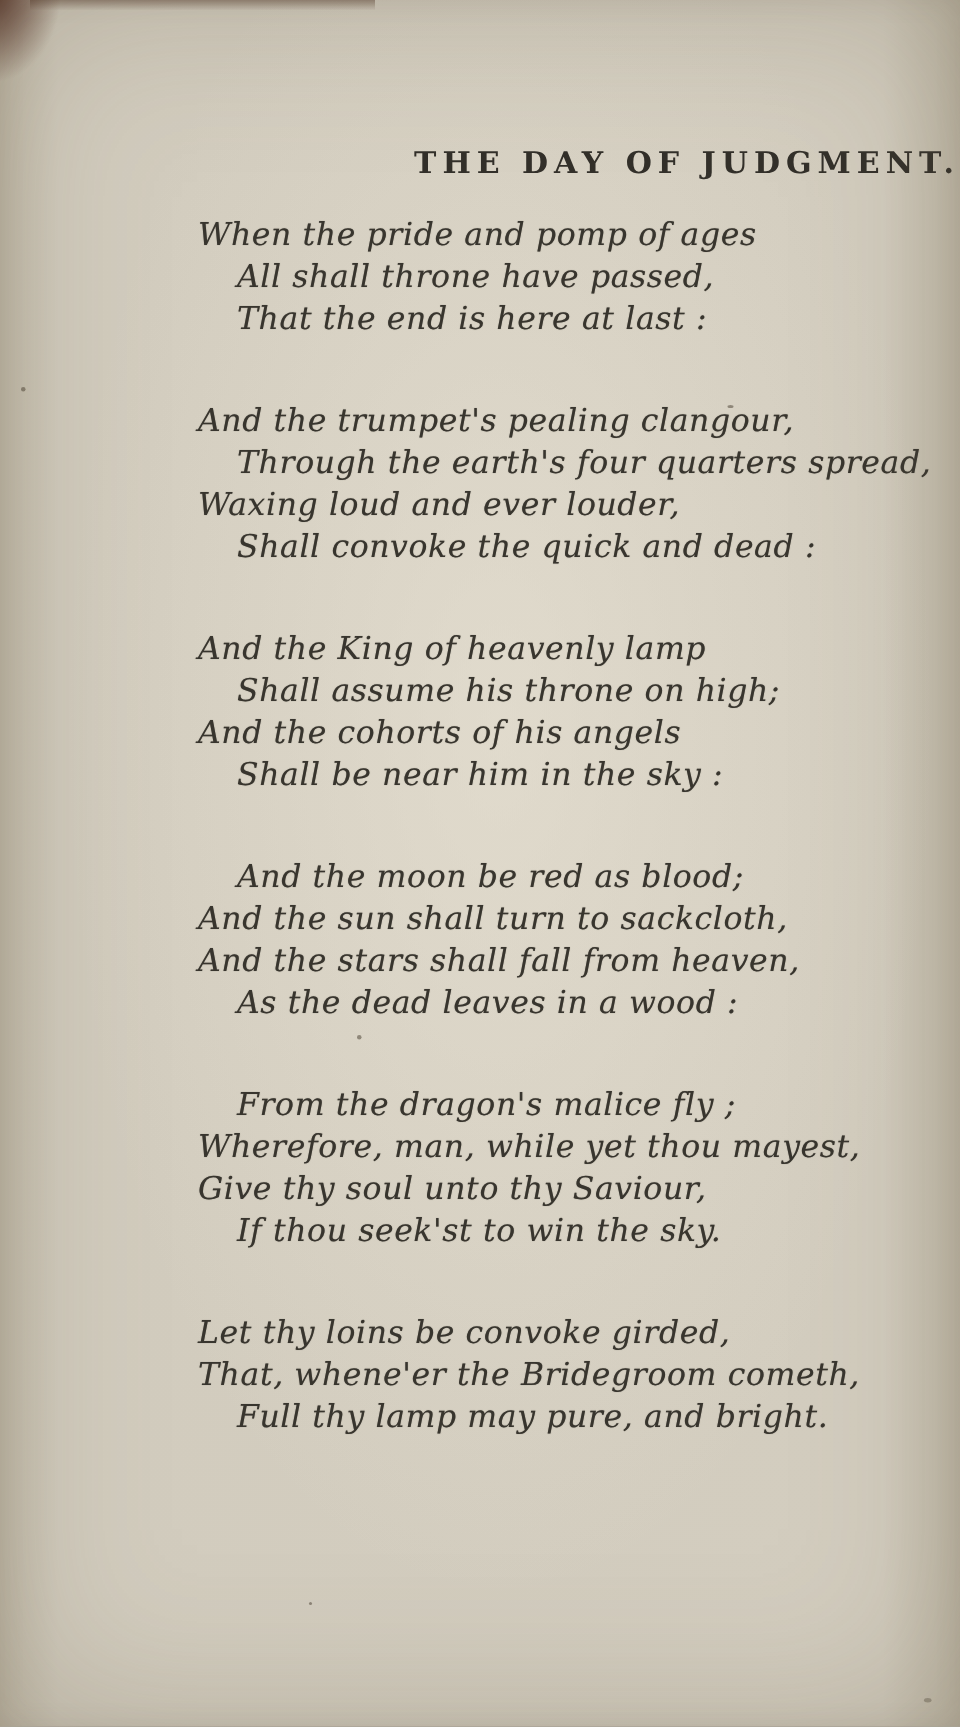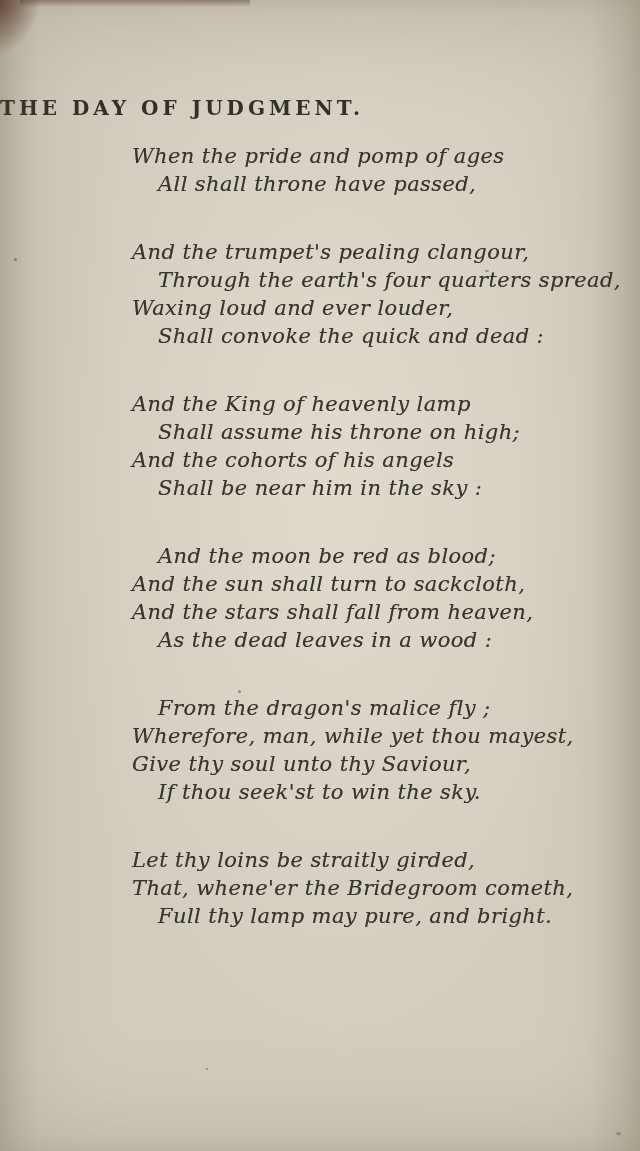--- a/index.html
+++ b/index.html
@@ -57,21 +57,21 @@
   .speck.s2 { left: 485px; top: 270px; width:4px; height:2px; }
   .speck.s3 { left: 238px; top: 690px; }
   .speck.s4 { left: 206px; top: 1068px; width:2px; height:2px; }
   .speck.s5 { left: 616px; top: 1132px; width:5px; height:3px; background: rgba(70,60,45,0.35); }
 
   .title {
     position: absolute;
     top: 96px;
     left: 0;
     width: 100%;
-    text-align: left;
+    text-align: right;
     font-size: 20px;
     font-weight: bold;
     letter-spacing: 4px;
     color: #33302a;
   }
 
   .poem {
     position: absolute;
     top: 142px;
     left: 132px;
@@ -105,20 +105,21 @@
   <div class="speck s4"></div>
   <div class="speck s5"></div>
 
   <div class="title">THE DAY OF JUDGMENT.</div>
 
   <div class="poem">
 
     <div class="stanza">
       <div class="line">When the pride and pomp of ages</div>
       <div class="line indent">All shall throne have passed,</div>
+      <div class="line indent">That the end is here at last :</div>
     </div>
 
     <div class="stanza">
       <div class="line">And the trumpet's pealing clangour,</div>
       <div class="line indent">Through the earth's four quarters spread,</div>
       <div class="line">Waxing loud and ever louder,</div>
       <div class="line indent">Shall convoke the quick and dead :</div>
     </div>
 
     <div class="stanza">
@@ -136,19 +137,19 @@
     </div>
 
     <div class="stanza">
       <div class="line indent">From the dragon's malice fly ;</div>
       <div class="line">Wherefore, man, while yet thou mayest,</div>
       <div class="line">Give thy soul unto thy Saviour,</div>
       <div class="line indent">If thou seek'st to win the sky.</div>
     </div>
 
     <div class="stanza">
-      <div class="line">Let thy loins be straitly girded,</div>
+      <div class="line">Let thy loins be convoke girded,</div>
       <div class="line">That, whene'er the Bridegroom cometh,</div>
       <div class="line indent">Full thy lamp may pure, and bright.</div>
     </div>
 
   </div>
 </div>
 
 </body></html>

